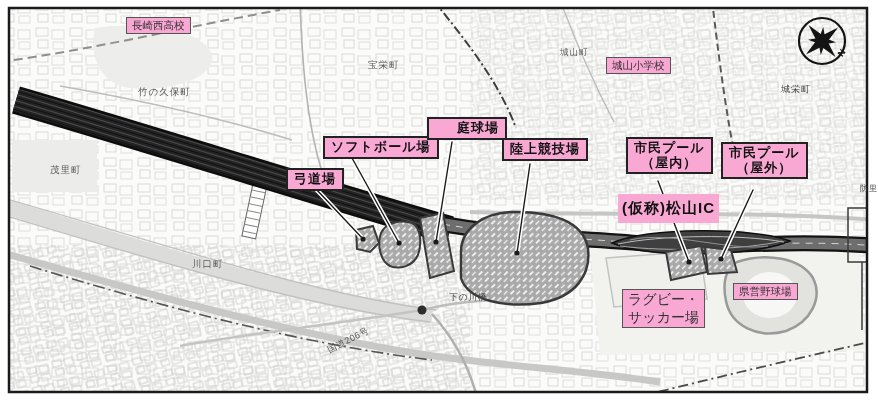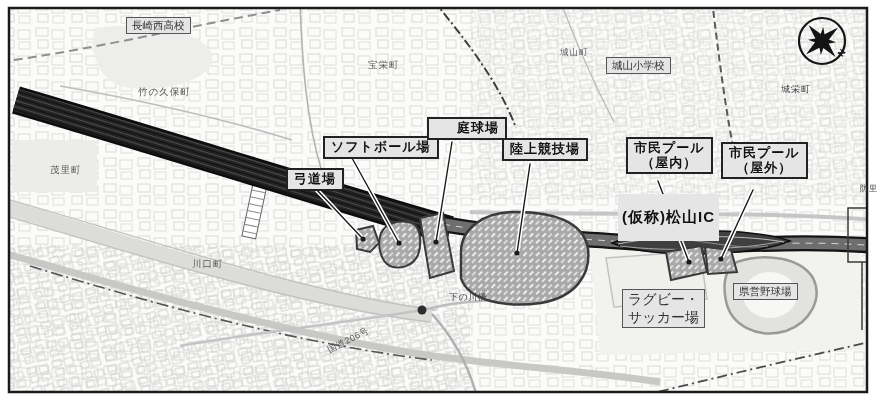--- a/index.html
+++ b/index.html
@@ -1,27 +1,27 @@
 <!DOCTYPE html>
 <html><head>
 <meta charset="utf-8">
 <style>
   html,body{margin:0;padding:0;background:#ffffff;}
   #stage{position:relative;width:878px;height:401px;background:#ffffff;
          font-family:"Liberation Sans","DejaVu Sans",sans-serif;overflow:hidden;}
   #mapframe{position:absolute;left:8px;top:7px;width:860px;height:386px;
             border:2.5px solid #1a1a1a;background:#fbfbf9;box-sizing:border-box;}
   svg{position:absolute;left:0;top:0;}
-  .lbl{position:absolute;background:#e5e5e5;color:#111;white-space:nowrap;z-index:30;}
+  .lbl{position:absolute;background:#f9a8d4;color:#111;white-space:nowrap;z-index:30;}
   .lbl-bold{border:2.5px solid #222;font-weight:bold;font-size:13px;
             padding:2px 6px;letter-spacing:1px;line-height:1.12;text-align:center;}
   .lbl-thin{border:1px solid #555;font-size:10.5px;color:#333;
             padding:1px 5px;line-height:1.25;text-align:center;}
   .lbl-plain{background:transparent;color:#5a5a5a;font-size:9.5px;letter-spacing:1px;}
-  .lbl-ic{font-weight:bold;font-size:15px;padding:14px 4px;letter-spacing:1px;}
+  .lbl-ic{font-weight:bold;font-size:15px;padding:5px 4px;letter-spacing:1px;}
   .lbl-road{background:transparent;color:#444;font-size:9px;letter-spacing:0.5px;}
 </style>
 </head>
 <body>
 
 <div id="stage">
   <div id="mapframe"></div>
 
   <svg width="878" height="401" viewBox="0 0 878 401">
     <defs>

